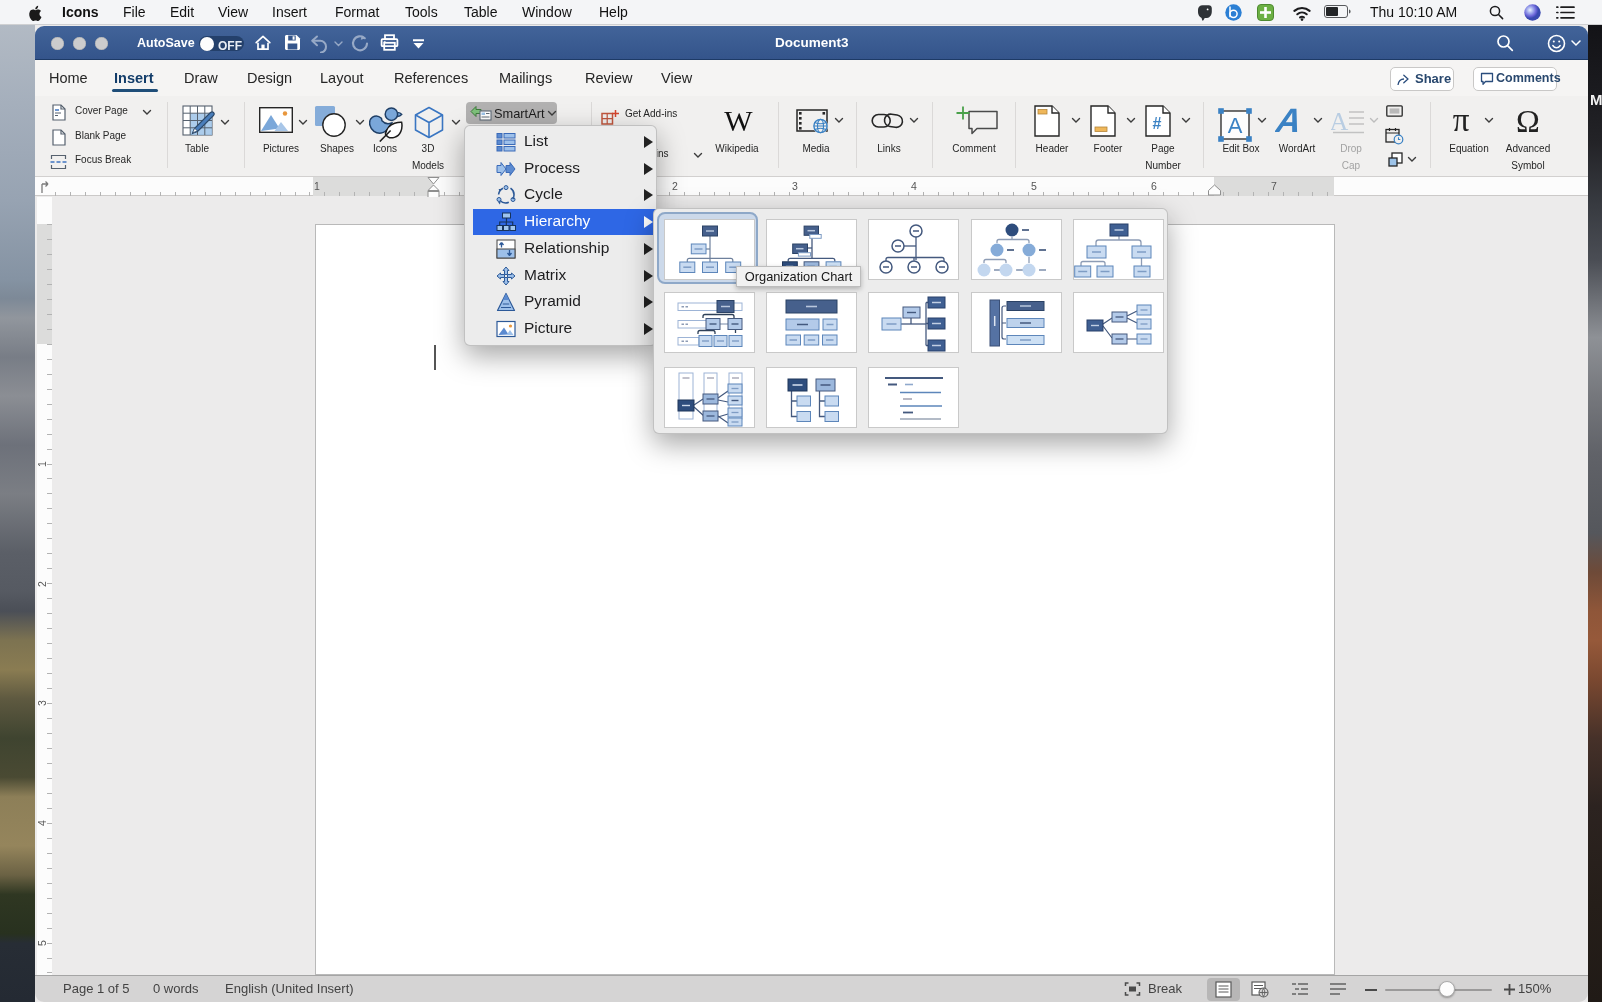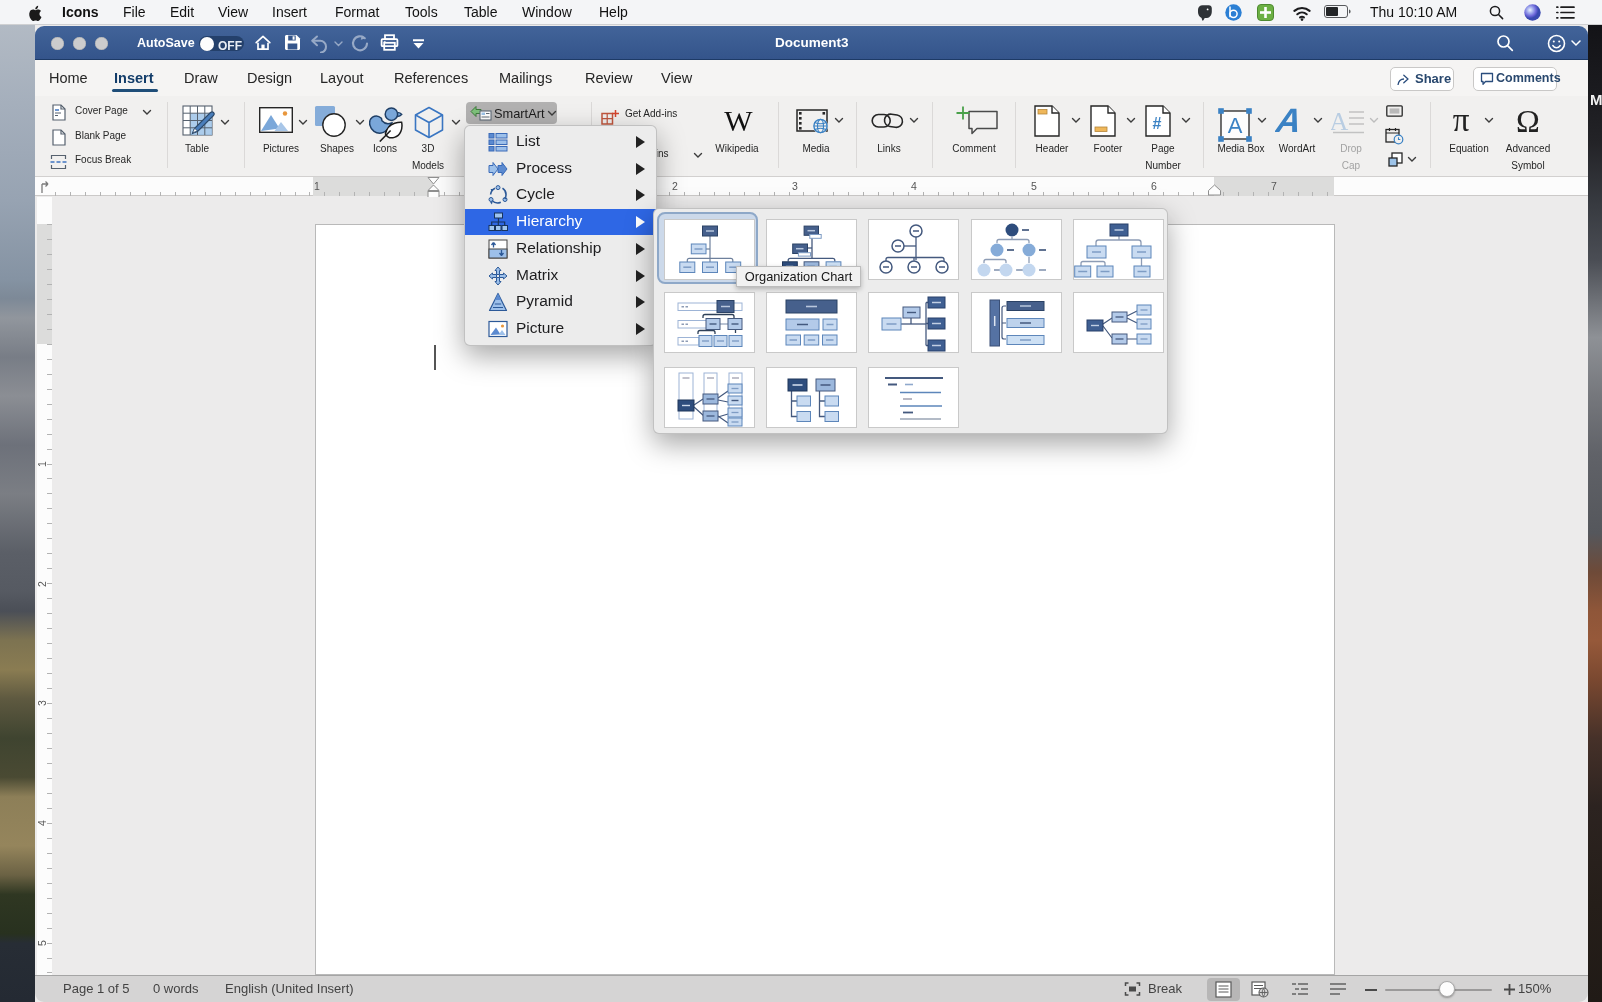--- a/index.html
+++ b/index.html
@@ -35,21 +35,21 @@
 #page { position:absolute; left:280px; top:27px; width:1020px; height:751px; background:#fff; border:1px solid #b9b9b9; }
 
 .rnum { position:absolute; top:3px; font-size:10.5px; color:#555; }
 .vnum { position:absolute; left:2px; font-size:10.5px; color:#555; transform:rotate(-90deg); }
 
 #status { left:0; top:949px; width:1553px; height:27px; background:#d5d4d4; border-top:1px solid #a5a5a5; font-size:13px; color:#434343; }
 .st { position:absolute; top:0; height:26px; line-height:26px; white-space:nowrap; }
 
 
 #menu { left:464px; top:125px; width:193px; height:221px; background:#ececec; border:1px solid rgba(0,0,0,0.18); border-radius:6px; box-shadow:0 10px 28px rgba(0,0,0,0.35); z-index:60; }
-.mrow { position:absolute; left:0; width:100%; height:26px; }
+.mrow { position:absolute; left:8px; width:100%; height:26px; }
 .mrow .txt { position:absolute; left:51px; top:3px; font-size:15.5px; color:#1d1d1f; }
 .mrow .arr { position:absolute; right:11px; top:7px; width:0; height:0; border-left:9px solid #222; border-top:6px solid transparent; border-bottom:6px solid transparent; }
 .mrow.sel { background:#2e67e5; }
 .mrow.sel .txt { color:#fff; }
 .mrow.sel .arr { border-left-color:#fff; }
 .micon { position:absolute; left:23px; top:3px; width:20px; height:20px; }
 
 
 #submenu { left:653px; top:208px; width:515px; height:226px; background:#ececec; border:1px solid rgba(0,0,0,0.18); border-radius:6px; box-shadow:0 10px 28px rgba(0,0,0,0.35); z-index:61; }
 .thumb { position:absolute; width:91px; height:61px; background:#fff; border:1px solid #c9c9c9; }
@@ -353,21 +353,21 @@
     <svg style="position:absolute;left:1181px;top:10px" width="38" height="38" viewBox="0 0 38 38">
         <rect x="5" y="5" width="28" height="28" fill="#fdfdfd" stroke="#262626" stroke-width="1.3"></rect>
         <text x="19" y="27" font-size="22" fill="#3b82c4" text-anchor="middle" font-family="Liberation Sans">A</text>
         <g fill="#3b82c4">
           <rect x="2.2" y="2.2" width="5.6" height="5.6"></rect>
           <rect x="30.2" y="2.2" width="5.6" height="5.6"></rect>
           <rect x="2.2" y="30.2" width="5.6" height="5.6"></rect>
           <rect x="30.2" y="30.2" width="5.6" height="5.6"></rect>
         </g>
       </svg>
-    <span class="lbl" style="left:1146px;top:47px;width:120px">Media Box</span>
+    <span class="lbl" style="left:1146px;top:47px;width:120px">Edit Box</span>
     <svg class="chev" style="position:absolute;left:1222px;top:21px" width="10" height="7" viewBox="0 0 10 7">
         <path d="M1.5 1.5 5 5l3.5-3.5" fill="none" stroke="#3c3c3c" stroke-width="1.4" stroke-linecap="round"></path>
       </svg>
 
     <svg style="position:absolute;left:1240px;top:10px" width="32" height="30" viewBox="0 0 32 30">
         <text x="16" y="26" font-size="34" font-style="italic" font-weight="bold" fill="#3b82c4" text-anchor="middle" font-family="Liberation Sans" transform="skewX(-8)">A</text>
       </svg>
     <span class="lbl" style="left:1202px;top:47px;width:120px">WordArt</span>
     <svg class="chev" style="position:absolute;left:1278px;top:21px" width="10" height="7" viewBox="0 0 10 7">
         <path d="M1.5 1.5 5 5l3.5-3.5" fill="none" stroke="#3c3c3c" stroke-width="1.4" stroke-linecap="round"></path>

